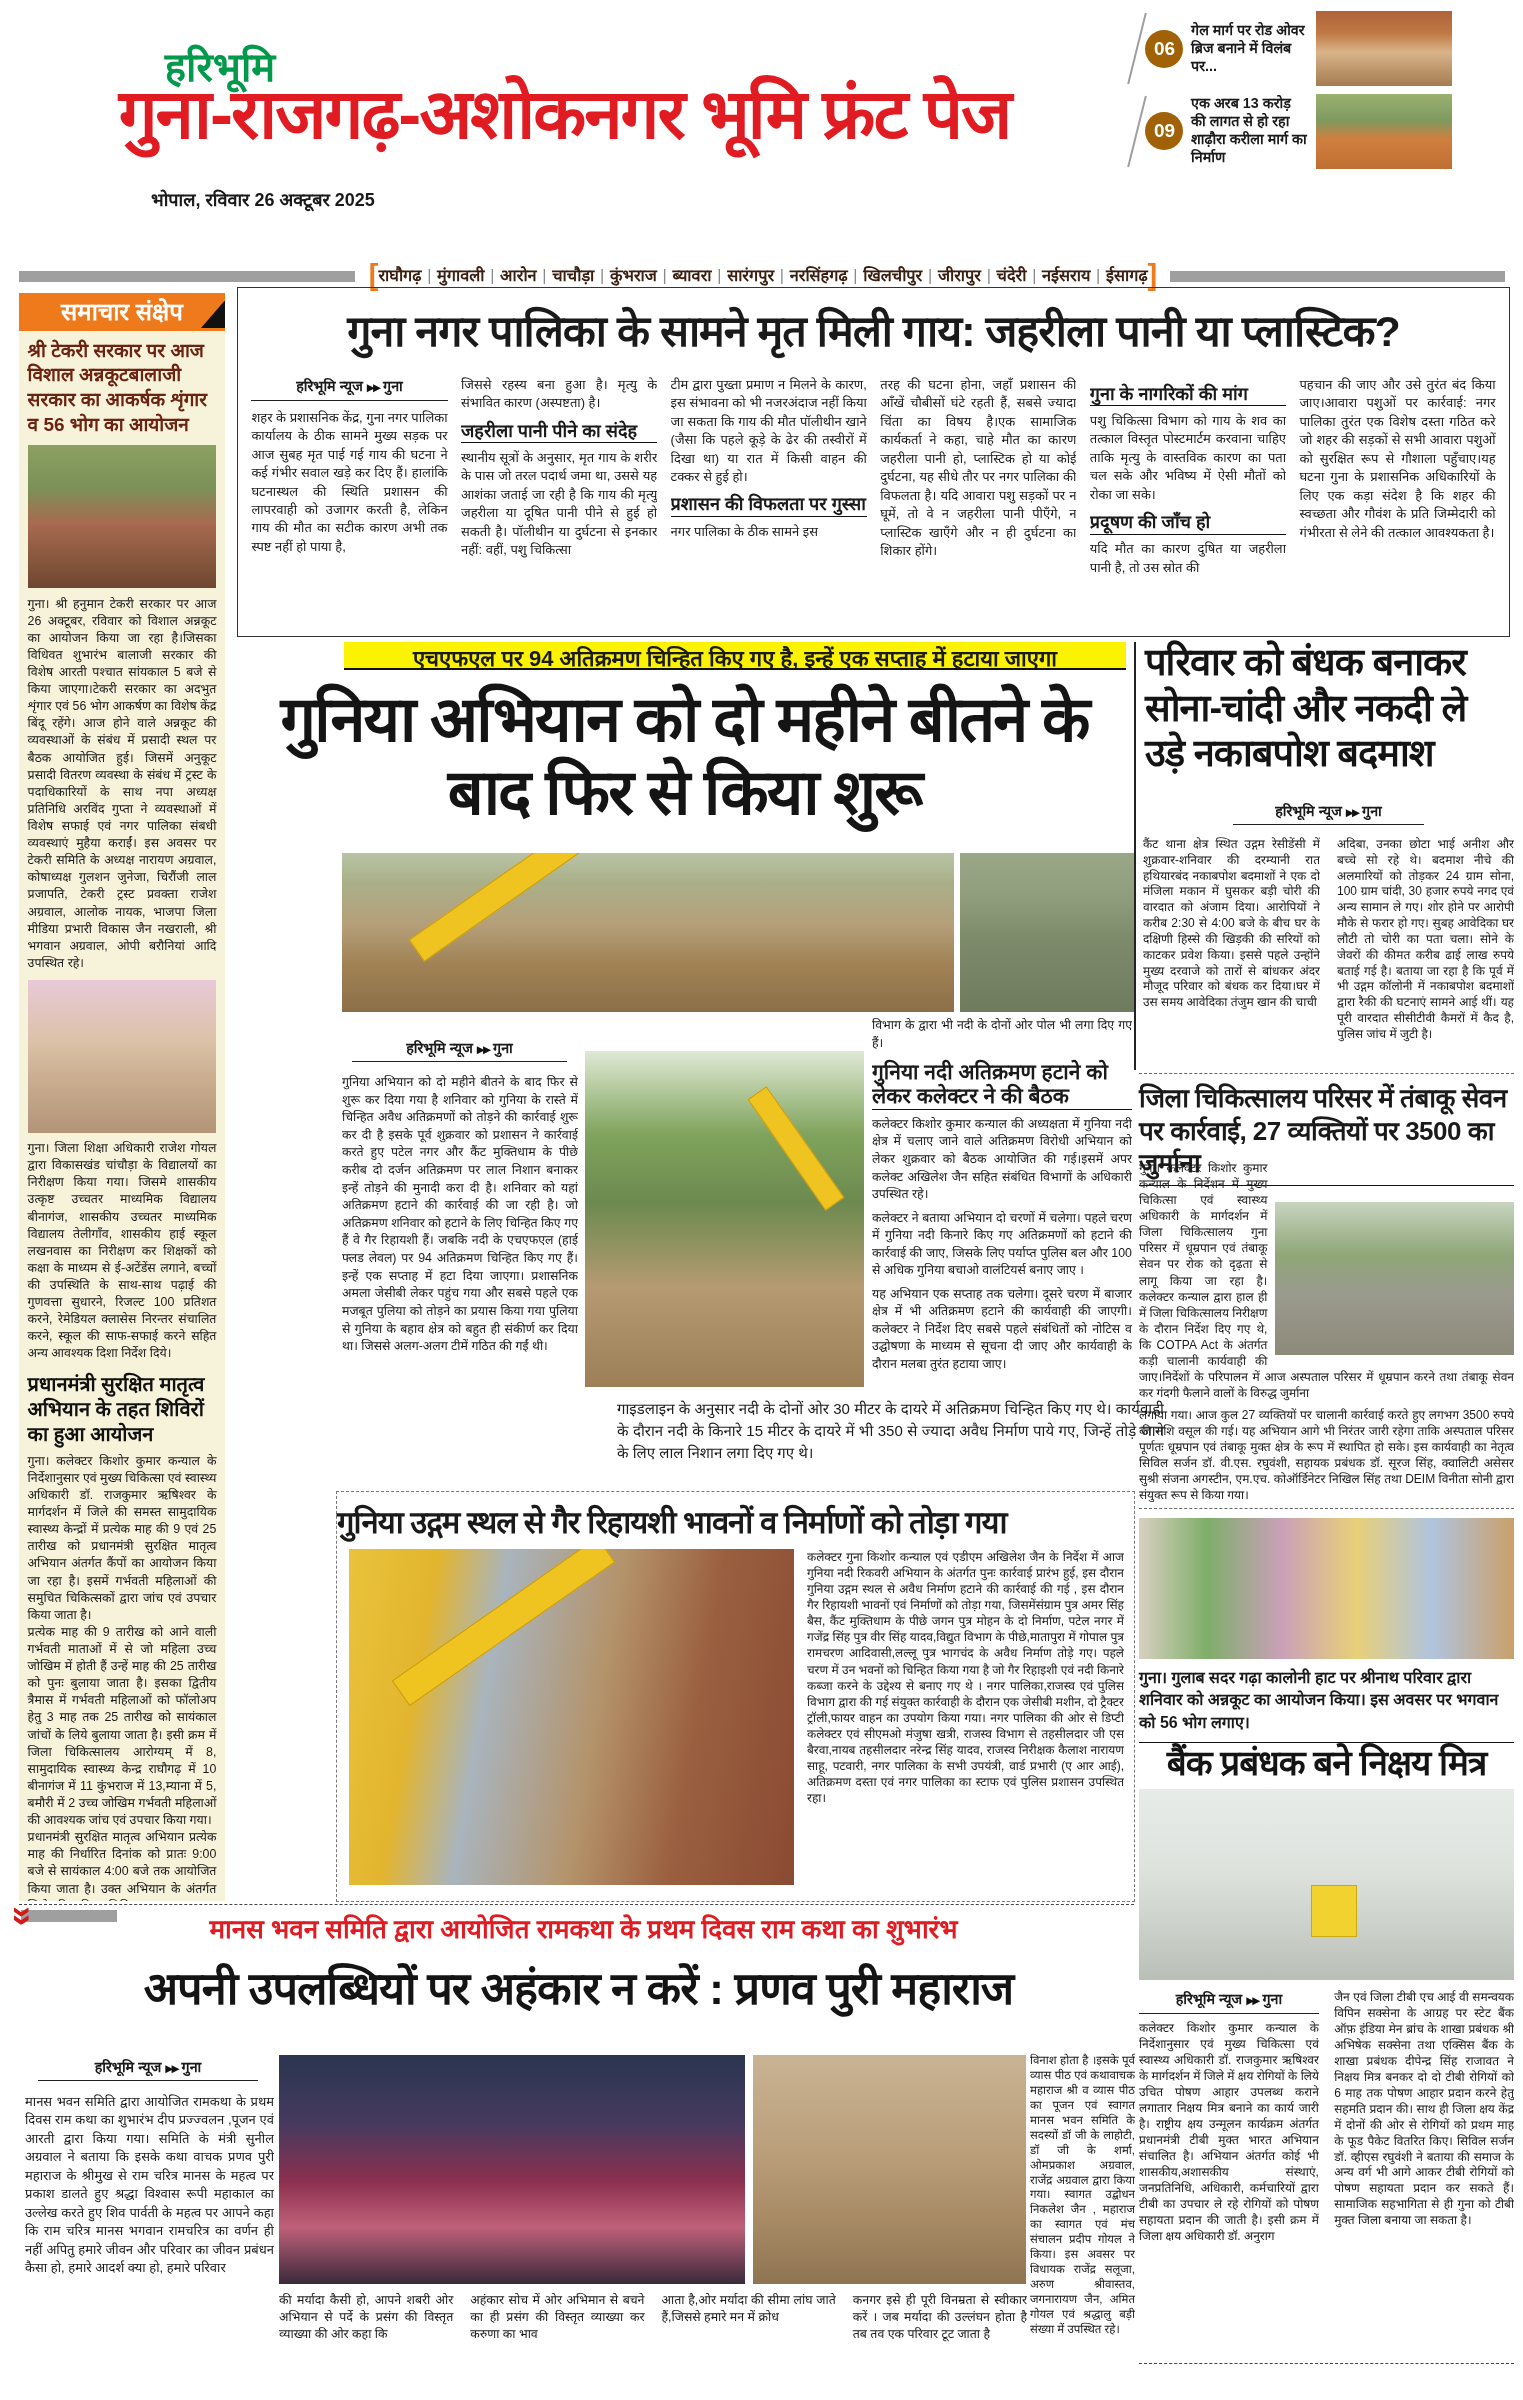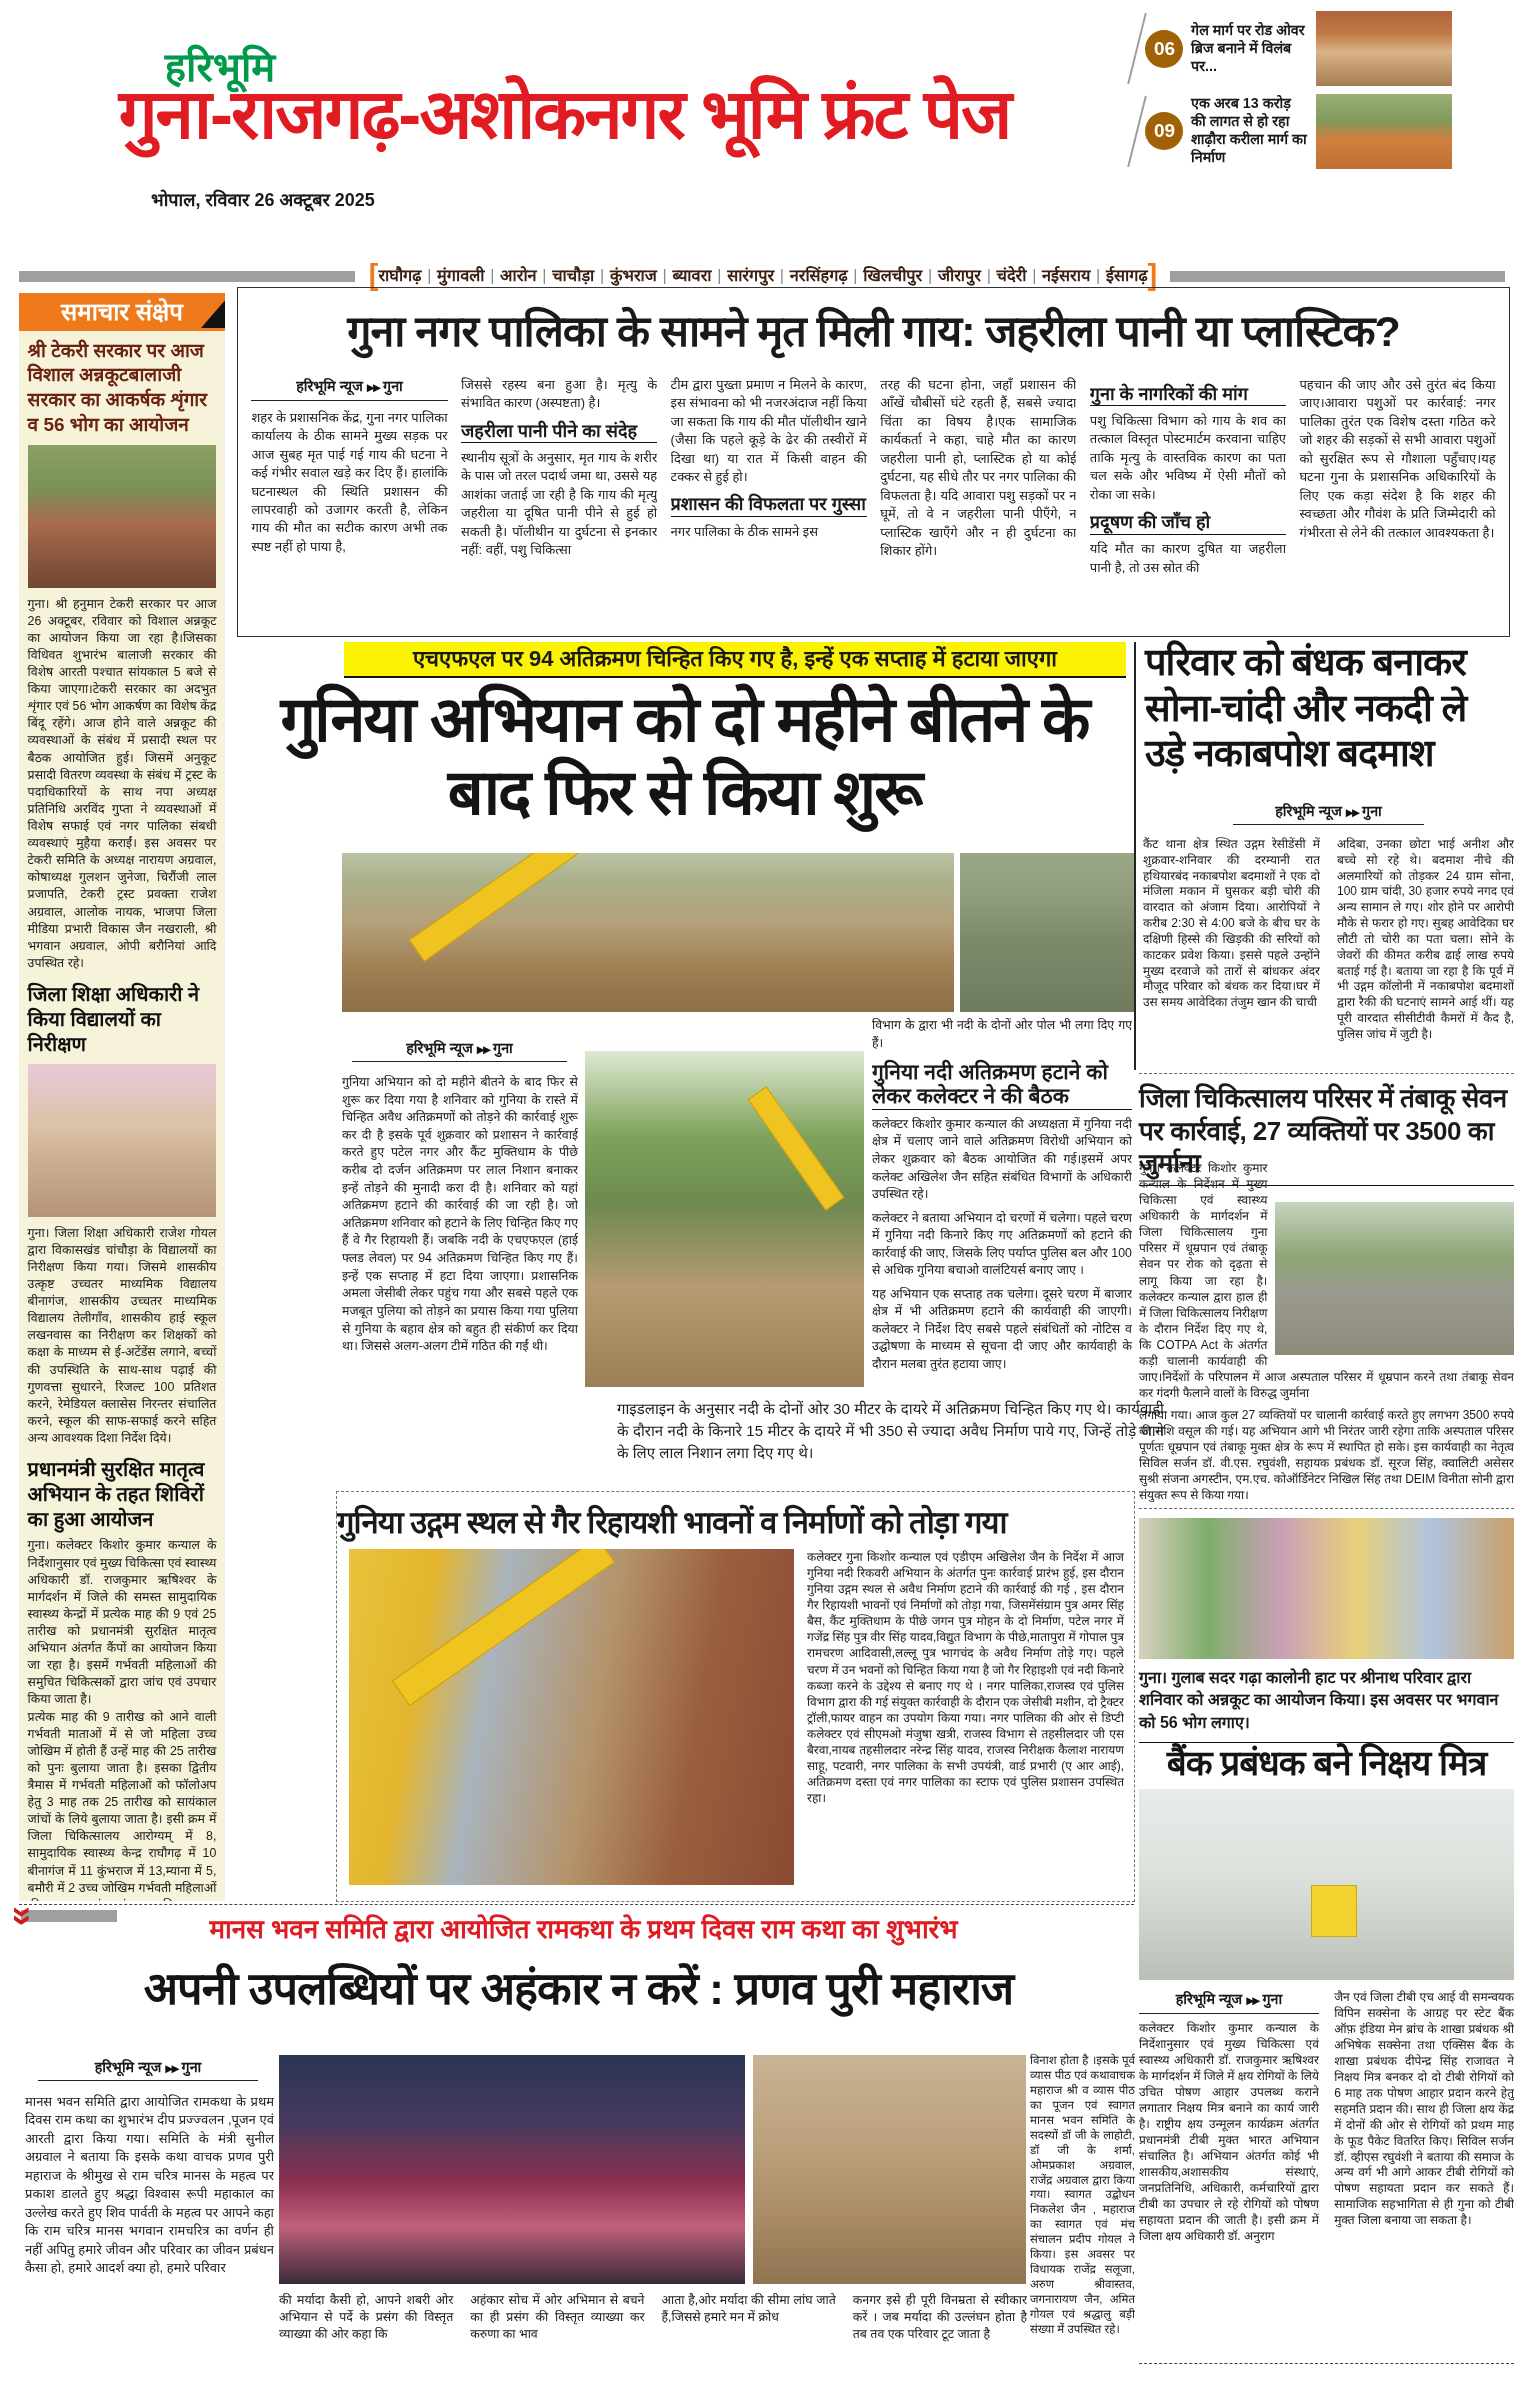--- a/index.html
+++ b/index.html
@@ -88,21 +88,20 @@
   </div>
 
   <div class="abs" style="left:19px;top:293px;width:206px;height:1608px;background:#f7f2da;overflow:hidden;">
     <div class="sb-head">
       <span>समाचार संक्षेप</span>
       <span class="fold"></span>
     </div>
     <div style="padding:7.6px 8.6px 0 8.6px;font-weight:bold;font-size:19px;line-height:1.3;color:#6b2412;">श्री टेकरी सरकार पर आज विशाल अन्नकूटबालाजी सरकार का आकर्षक शृंगार व 56 भोग का आयोजन</div>
     <div style="margin:7.6px 8.6px;height:143px;background:linear-gradient(180deg,#8ba061 0%,#7c9158 30%,#a86a50 55%,#87573d 80%,#6f4630 100%);"></div>
     <div class="just" style="padding:0 8.6px;font-size:12.4px;line-height:1.38;">गुना। श्री हनुमान टेकरी सरकार पर आज 26 अक्टूबर, रविवार को विशाल अन्नकूट का आयोजन किया जा रहा है।जिसका विधिवत शुभारंभ बालाजी सरकार की विशेष आरती पश्चात सांयकाल 5 बजे से किया जाएगा।टेकरी सरकार का अदभुत शृंगार एवं 56 भोग आकर्षण का विशेष केंद्र बिंदू रहेंगे। आज होने वाले अन्नकूट की व्यवस्थाओं के संबंध में प्रसादी स्थल पर बैठक आयोजित हुई। जिसमें अनुकूट प्रसादी वितरण व्यवस्था के संबंध में ट्रस्ट के पदाधिकारियों के साथ नपा अध्यक्ष प्रतिनिधि अरविंद गुप्ता ने व्यवस्थाओं में विशेष सफाई एवं नगर पालिका संबधी व्यवस्थाएं मुहैया कराईं। इस अवसर पर टेकरी समिति के अध्यक्ष नारायण अग्रवाल, कोषाध्यक्ष गुलशन जुनेजा, चिरौंजी लाल प्रजापति, टेकरी ट्रस्ट प्रवक्ता राजेश अग्रवाल, आलोक नायक, भाजपा जिला मीडिया प्रभारी विकास जैन नखराली, श्री भगवान अग्रवाल, ओपी बरौनियां आदि उपस्थित रहे।</div>
-    <div style="padding:9.6px 8.6px 0 8.6px;font-weight:bold;font-size:20px;line-height:1.25;color:#111;">जिला शिक्षा अधिकारी ने किया विद्यालयों का निरीक्षण</div>
     <div style="margin:7.6px 8.6px;height:153px;background:linear-gradient(180deg,#e8c9d8 0%,#dcc2a8 40%,#c7a98c 70%,#b39478 100%);"></div>
     <div class="just" style="padding:0 8.6px;font-size:12.4px;line-height:1.38;">गुना। जिला शिक्षा अधिकारी राजेश गोयल द्वारा विकासखंड चांचौड़ा के विद्यालयों का निरीक्षण किया गया। जिसमे शासकीय उत्कृष्ट उच्चतर माध्यमिक विद्यालय बीनागंज, शासकीय उच्चतर माध्यमिक विद्यालय तेलीगाँव, शासकीय हाई स्कूल लखनवास का निरीक्षण कर शिक्षकों को कक्षा के माध्यम से ई-अटेंडेंस लगाने, बच्चों की उपस्थिति के साथ-साथ पढ़ाई की गुणवत्ता सुधारने, रिजल्ट 100 प्रतिशत करने, रेमेडियल क्लासेस निरन्तर संचालित करने, स्कूल की साफ-सफाई करने सहित अन्य आवश्यक दिशा निर्देश दिये।</div>
     <div style="padding:9.6px 8.6px 0 8.6px;font-weight:bold;font-size:20px;line-height:1.25;color:#111;">प्रधानमंत्री सुरक्षित मातृत्व अभियान के तहत शिविरों का हुआ आयोजन</div>
     <div class="just prewrap" style="padding:5.7px 8.6px;font-size:12.4px;line-height:1.38;">गुना। कलेक्टर किशोर कुमार कन्याल के निर्देशानुसार एवं मुख्य चिकित्सा एवं स्वास्थ्य अधिकारी डॉ. राजकुमार ऋषिश्वर के मार्गदर्शन में जिले की समस्त सामुदायिक स्वास्थ्य केन्द्रों में प्रत्येक माह की 9 एवं 25 तारीख को प्रधानमंत्री सुरक्षित मातृत्व अभियान अंतर्गत कैंपों का आयोजन किया जा रहा है। इसमें गर्भवती महिलाओं की समुचित चिकित्सकों द्वारा जांच एवं उपचार किया जाता है।
 प्रत्येक माह की 9 तारीख को आने वाली गर्भवती माताओं में से जो महिला उच्च जोखिम में होती हैं उन्हें माह की 25 तारीख को पुनः बुलाया जाता है। इसका द्वितीय त्रैमास में गर्भवती महिलाओं को फॉलोअप हेतु 3 माह तक 25 तारीख को सायंकाल जांचों के लिये बुलाया जाता है। इसी क्रम में जिला चिकित्सालय आरोग्यम् में 8, सामुदायिक स्वास्थ्य केन्द्र राघौगढ़ में 10 बीनागंज में 11 कुंभराज में 13,म्याना में 5, बमौरी में 2 उच्च जोखिम गर्भवती महिलाओं की आवश्यक जांच एवं उपचार किया गया।
 प्रधानमंत्री सुरक्षित मातृत्व अभियान प्रत्येक माह की निर्धारित दिनांक को प्रातः 9:00 बजे से सायंकाल 4:00 बजे तक आयोजित किया जाता है। उक्त अभियान के अंतर्गत जिले की महिला चिकित्सक,समस्त मुख्य/खंड चिकित्सा अधिकारियों, नर्सिंग ऑफिसर, एएनएम आदि की महत्वपूर्ण भूमिका रही।</div>
   </div>
 
   <div class="abs" style="left:237px;top:287px;width:1273px;height:350px;border:1.9px solid #333;">
     <div style="margin-top:11.5px;text-align:center;font-size:43px;font-weight:bold;letter-spacing:-1px;">गुना नगर पालिका के सामने मृत मिली गाय: जहरीला पानी या प्लास्टिक?</div>
@@ -133,21 +132,21 @@
         <p>पशु चिकित्सा विभाग को गाय के शव का तत्काल विस्तृत पोस्टमार्टम करवाना चाहिए ताकि मृत्यु के वास्तविक कारण का पता चल सके और भविष्य में ऐसी मौतों को रोका जा सके।</p>
         <div class="subhead">प्रदूषण की जाँच हो</div>
         <p>यदि मौत का कारण दुषित या जहरीला पानी है, तो उस स्रोत की</p>
       </div>
       <div class="col-txt just" style="flex:1;font-size:13px;line-height:1.42;">
         <p>पहचान की जाए और उसे तुरंत बंद किया जाए।आवारा पशुओं पर कार्रवाई: नगर पालिका तुरंत एक विशेष दस्ता गठित करे जो शहर की सड़कों से सभी आवारा पशुओं को सुरक्षित रूप से गौशाला पहुँचाए।यह घटना गुना के प्रशासनिक अधिकारियों के लिए एक कड़ा संदेश है कि शहर की स्वच्छता और गौवंश के प्रति जिम्मेदारी को गंभीरता से लेने की तत्काल आवश्यकता है।</p>
       </div>
     </div>
   </div>
 
-  <div class="abs" style="left:344px;top:642px;width:782px;height:36px;background:#fcf303;border-bottom:2.4px solid #111;
+  <div class="abs" style="left:344px;top:642px;width:782px;height:28px;background:#fcf303;border-bottom:2.4px solid #111;
        font-size:22px;font-weight:bold;text-align:center;line-height:34px;">एचएफएल पर 94 अतिक्रमण चिन्हित किए गए है, इन्हें एक सप्ताह में हटाया जाएगा</div>
   <div class="abs" style="left:241px;top:683px;width:887px;text-align:center;font-size:63px;font-weight:bold;line-height:1.16;letter-spacing:-1.9px;color:#141414;">गुनिया अभियान को दो महीने बीतने के बाद फिर से किया शुरू</div>
 
   <div class="ph" style="left:342px;top:853px;width:612px;height:159px;background:linear-gradient(180deg,#b9c4a6 0%,#aab089 18%,#b59f79 45%,#a08255 70%,#8c6f47 100%);">
     <div class="jcb-arm" style="left:57px;top:29px;width:191px;height:25px;"></div>
   </div>
   <div class="ph" style="left:960px;top:853px;width:174px;height:159px;background:linear-gradient(180deg,#9aa887 0%,#8e9c7b 30%,#7d8a6a 55%,#6f7b5e 100%);"></div>
 
   <div class="abs byline" style="left:352px;top:1038px;width:215px;">
     <span>हरिभूमि न्यूज</span>

